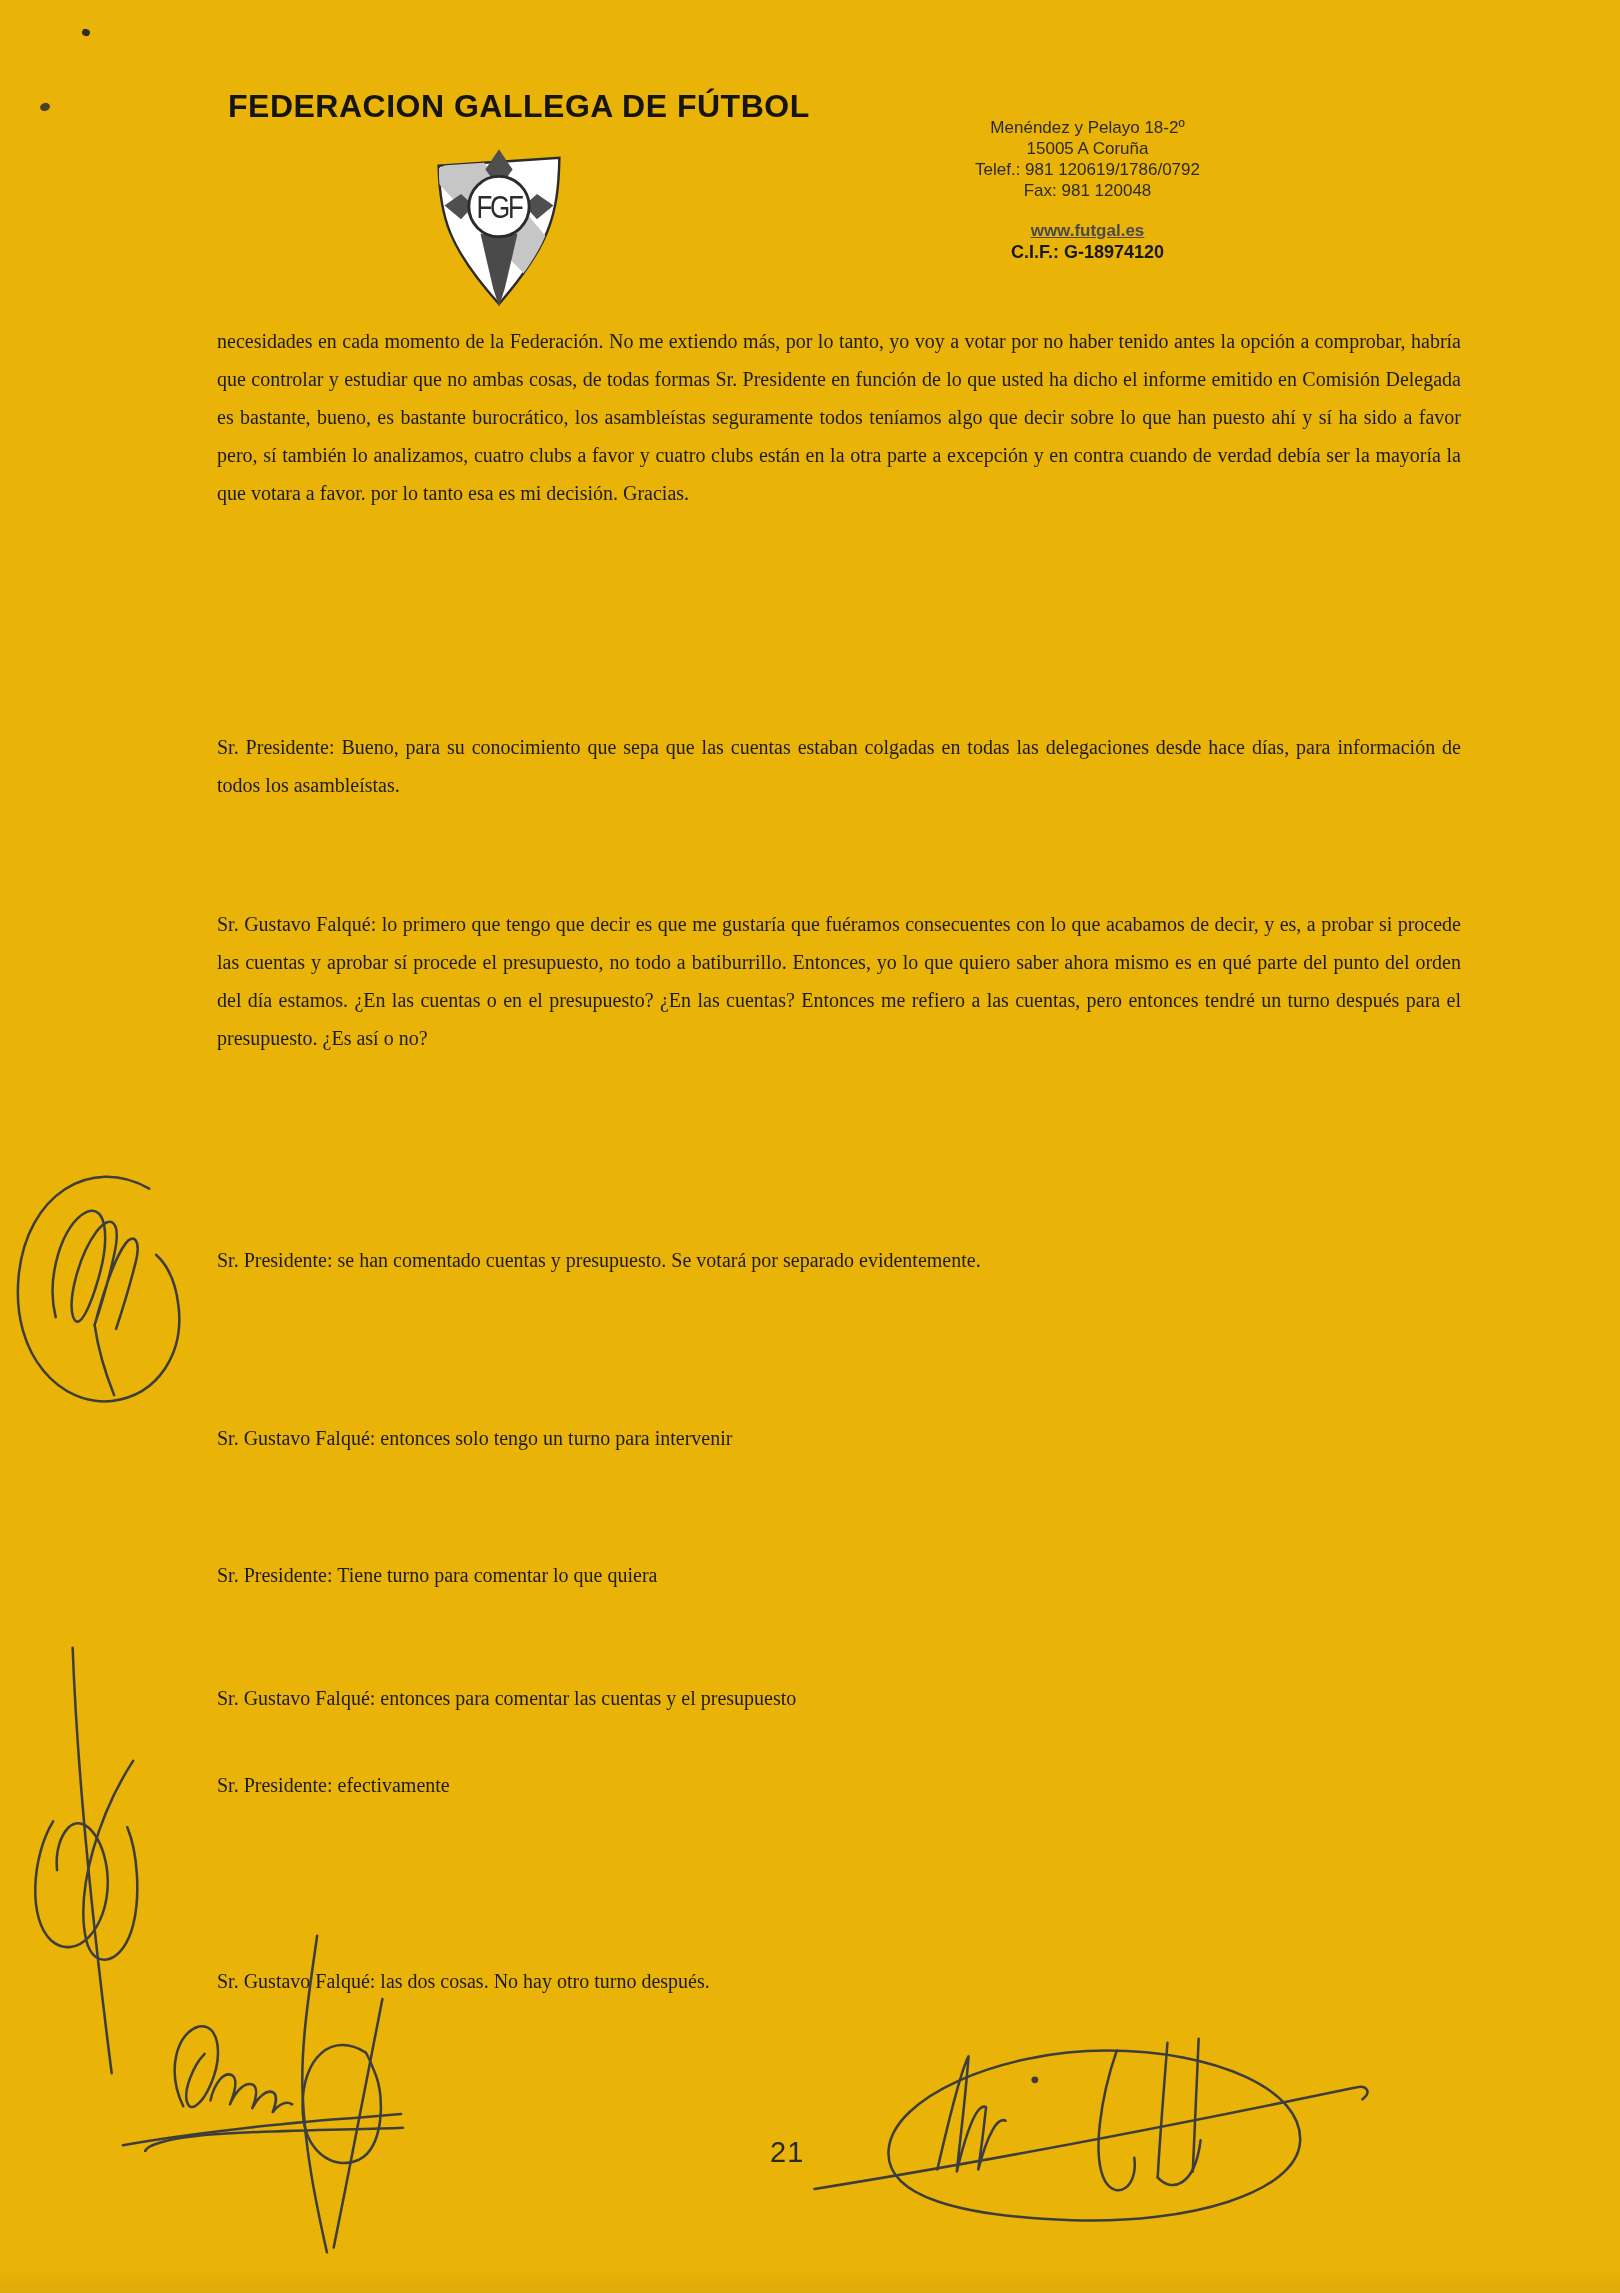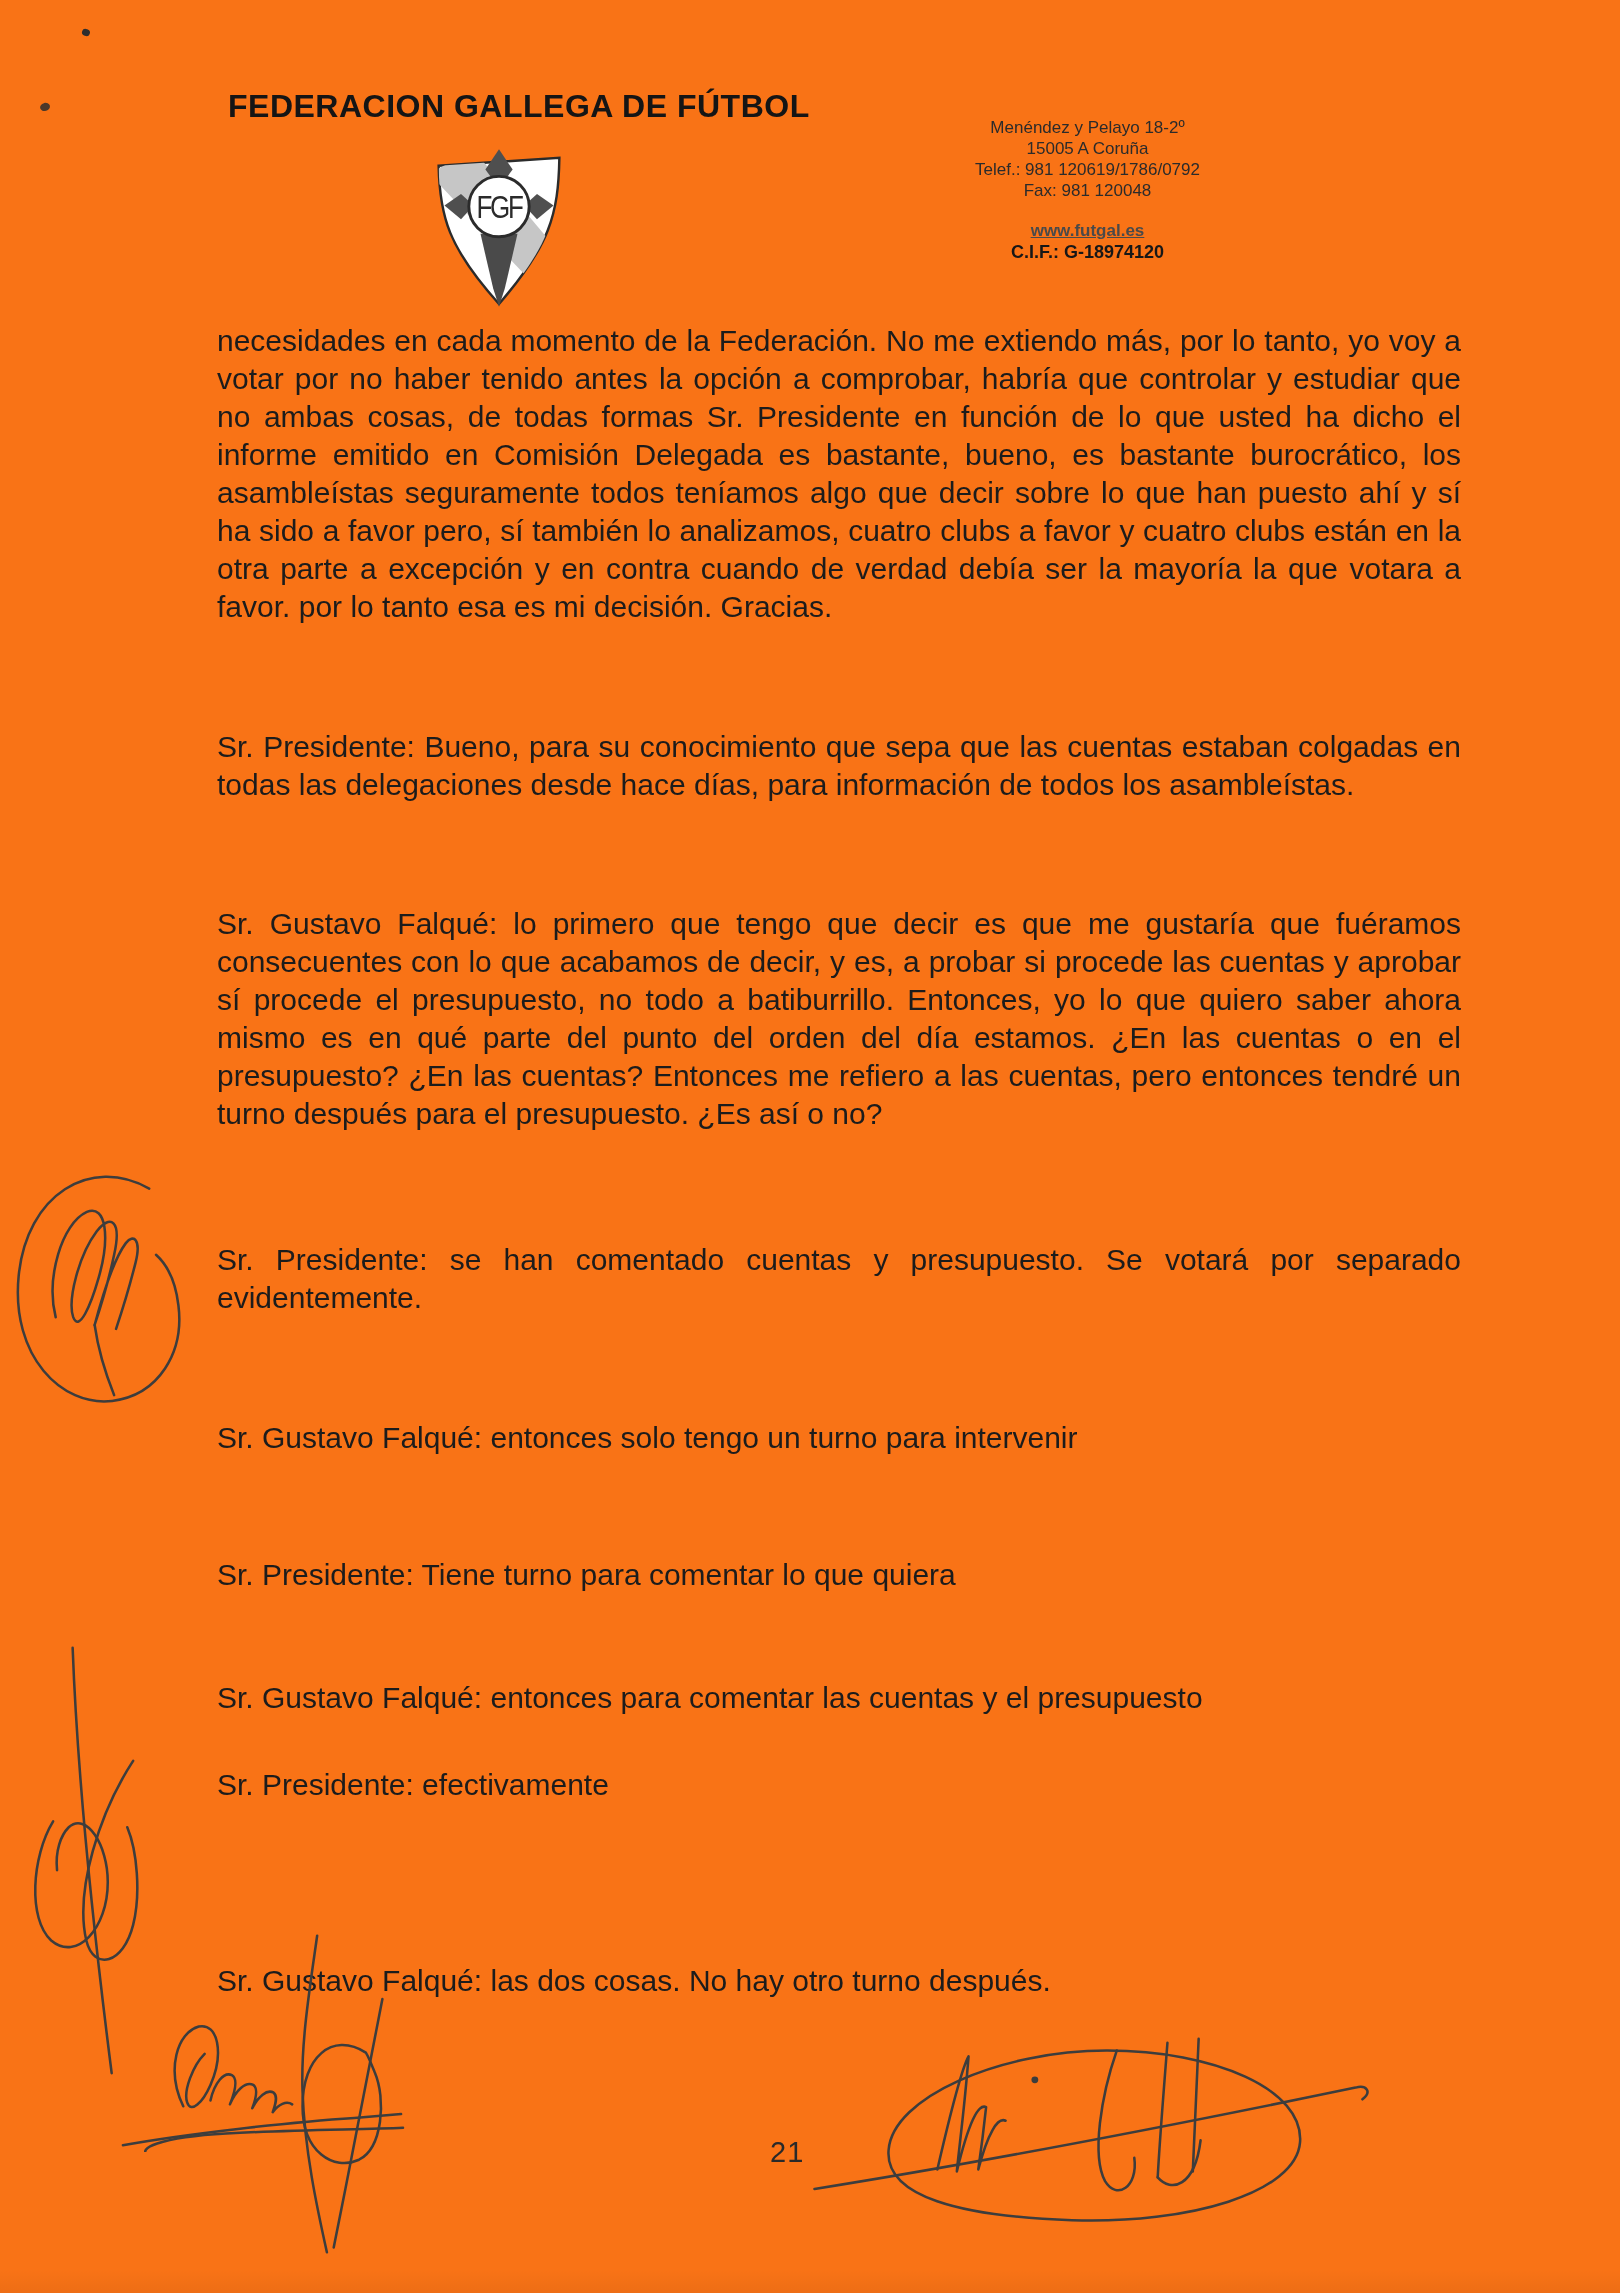--- a/index.html
+++ b/index.html
@@ -1,19 +1,19 @@
 <!DOCTYPE html>
 <html><head>
 <meta charset="utf-8">
 <style>
   html,body{margin:0;padding:0;background:#e9e9e9;}
   .page{
     position:relative;
     width:1621px;height:2294px;
-    background:#f97316;
+    background:#eab308;
     overflow:hidden;
     font-family:"Liberation Sans",sans-serif;
     color:#1f1f1f;
   }
   .page::after{ 
     content:"";position:absolute;left:0;right:0;bottom:0;height:25px;
     background:linear-gradient(to bottom,rgba(0,0,0,0) 0%,rgba(0,0,0,0.05) 100%);
     pointer-events:none;
   }
   .scan-dot{position:absolute;background:#2e2e2e;border-radius:50%;}
@@ -32,21 +32,21 @@
     text-align:center;font-size:17px;line-height:21px;color:#2b2b2b;
   }
   .address .website{
     display:inline-block;font-weight:600;color:#4a4a4a;
     text-decoration:underline;margin-top:19px;
   }
   .address .cif{font-weight:bold;font-size:18px;color:#171717;margin-top:1px;}
 
   .para{
     position:absolute;left:217px;width:1244px;
-    font-size:30px;line-height:38px;color:#1c1c1c;
+    font-size:20px;line-height:38px;color:#1c1c1c;font-family:Liberation Serif, serif;
   }
   .just{text-align:justify;}
   .p0{top:322px;}
   .p1{top:728px;}
   .p2{top:905px;}
   .p3{top:1241px;}
   .p4{top:1419px;}
   .p5{top:1556px;}
   .p6{top:1679px;}
   .p7{top:1766px;}

